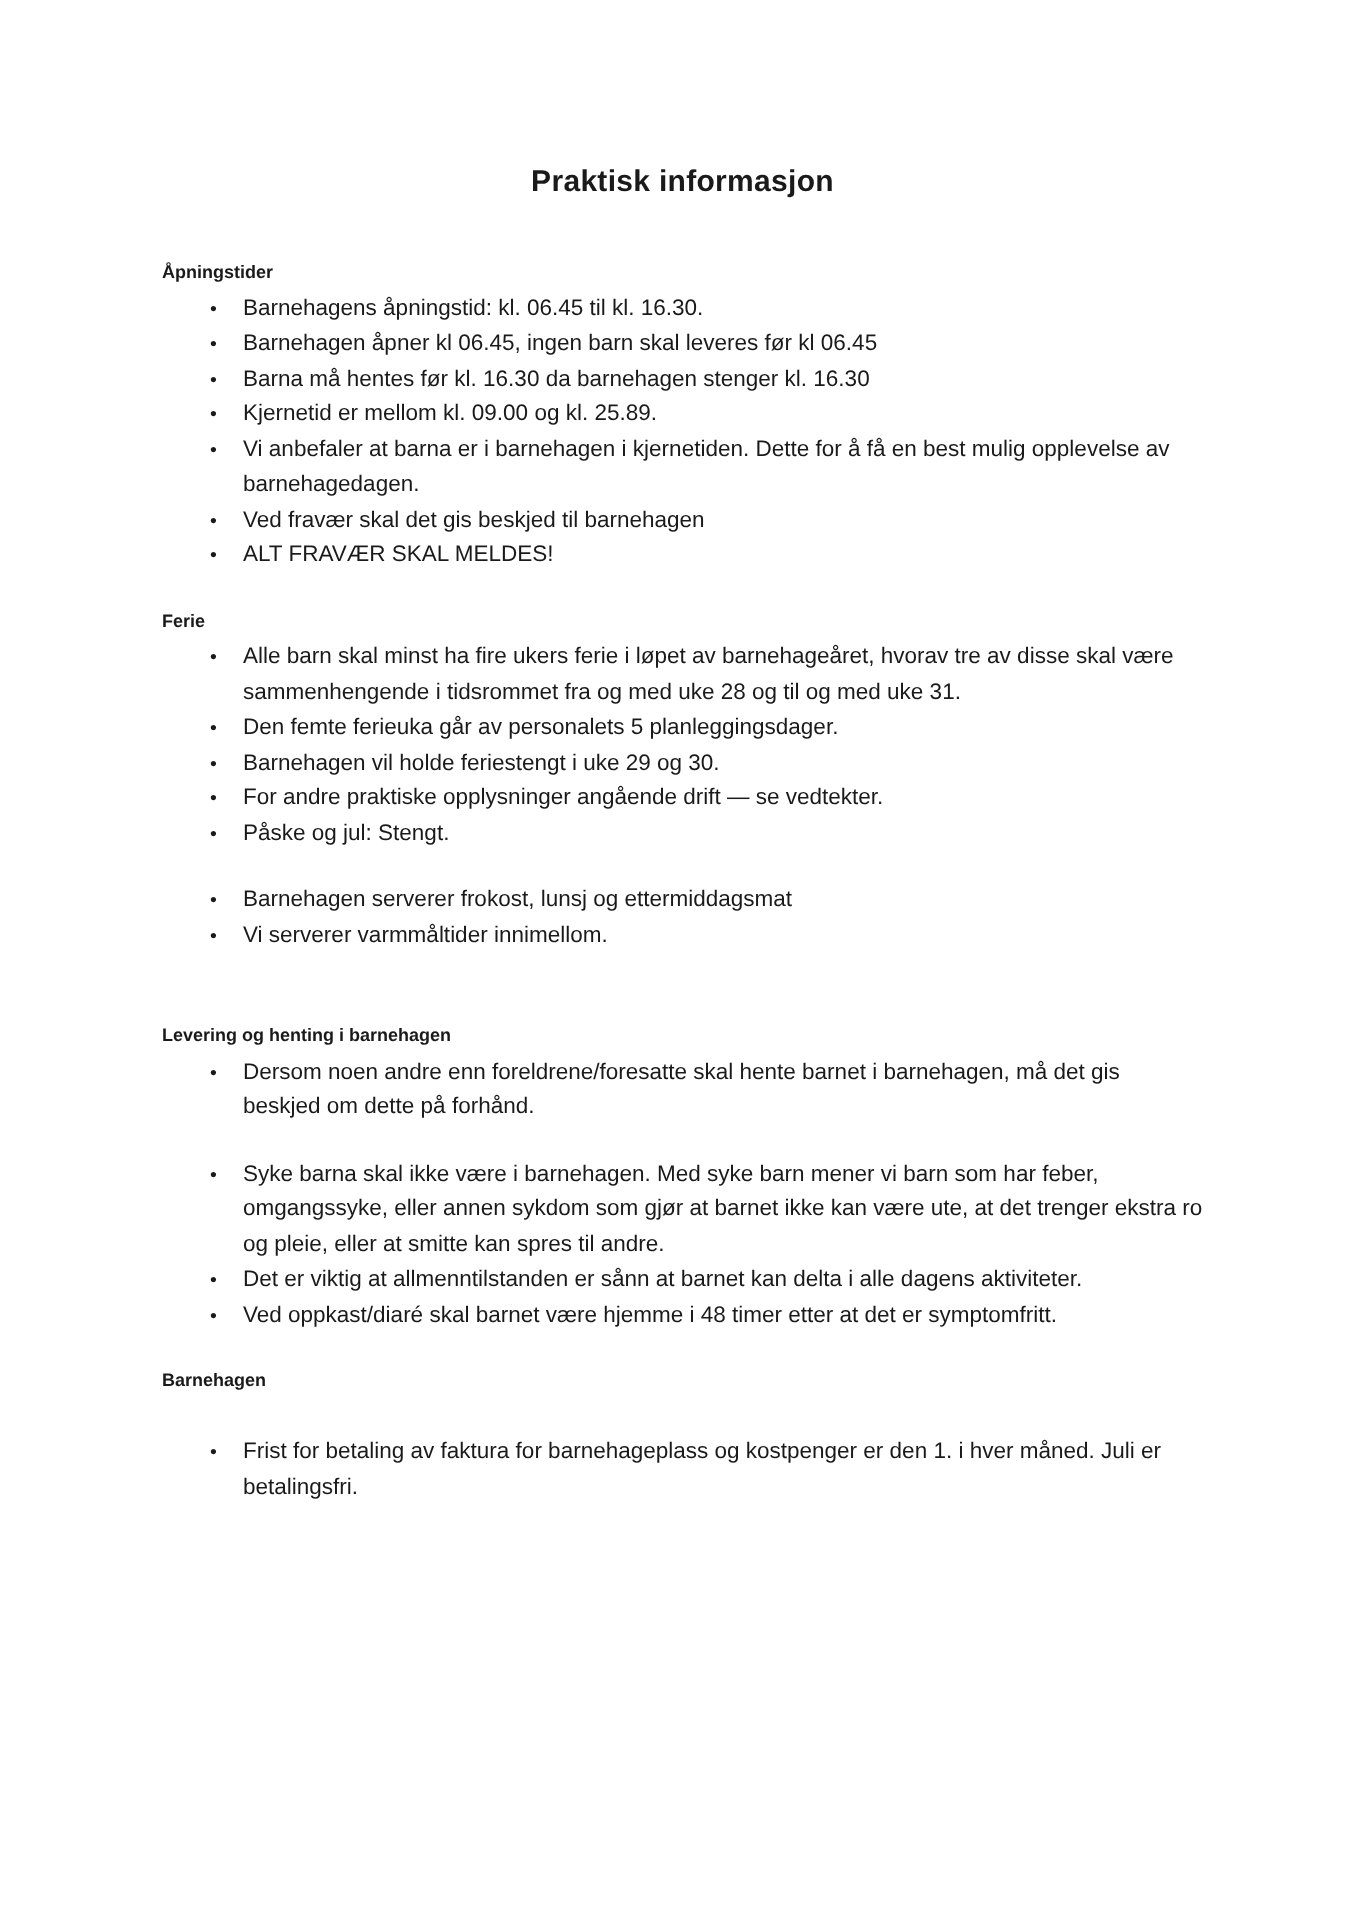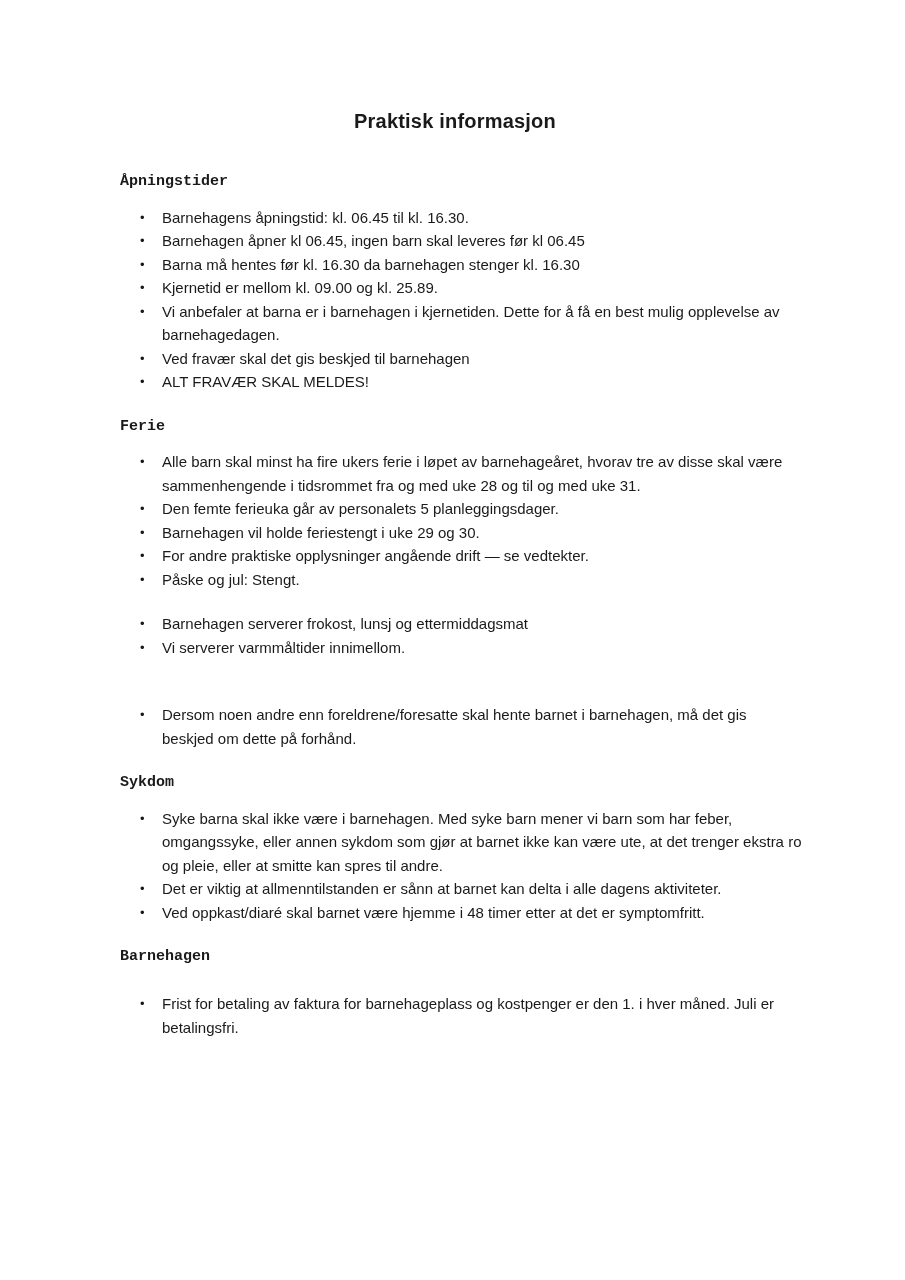--- a/index.html
+++ b/index.html
@@ -24,25 +24,24 @@
     text-align: center;
     font-size: 20px;
     line-height: 27px;
     font-weight: 700;
     letter-spacing: 0.2px;
   }
   .doc-section { margin-top: 21px; }
   .doc-section.first { margin-top: 35px; }
   .doc-section.extra-gap { margin-top: 44px; }
   .section-heading {
-    margin: 12px;
-    font-size: 15px;
+    margin: 0;
+    font-size: 12px;
     line-height: 23.5px;
     font-weight: 700;
-    font-family: Liberation Mono, monospace;
   }
   ul.bullets {
     list-style: none;
     margin: 0;
     padding: 0;
   }
   .doc-section.gap-before-list ul.bullets { margin-top: 23.5px; }
   li.bullet-item {
     display: flex;
     padding-left: 32px;
@@ -134,30 +133,30 @@
           <span class="bullet-text">Barnehagen serverer frokost, lunsj og ettermiddagsmat</span>
         </li>
         <li class="bullet-item">
           <span class="bullet-glyph">•</span>
           <span class="bullet-text">Vi serverer varmmåltider innimellom.</span>
         </li>
       </ul>
     </section>
 
     <section class="doc-section extra-gap">
+      <h2 class="section-heading">Levering og henting i barnehagen</h2>
       <ul class="bullets">
         <li class="bullet-item">
           <span class="bullet-glyph">•</span>
           <span class="bullet-text">Dersom noen andre enn foreldrene/foresatte skal hente barnet i barnehagen, må det gis beskjed om dette på forhånd.</span>
         </li>
       </ul>
     </section>
 
     <section class="doc-section">
-      <h2 class="section-heading">Sykdom</h2>
       <ul class="bullets">
         <li class="bullet-item">
           <span class="bullet-glyph">•</span>
           <span class="bullet-text">Syke barna skal ikke være i barnehagen. Med syke barn mener vi barn som har feber, omgangssyke, eller annen sykdom som gjør at barnet ikke kan være ute, at det trenger ekstra ro og pleie, eller at smitte kan spres til andre.</span>
         </li>
         <li class="bullet-item">
           <span class="bullet-glyph">•</span>
           <span class="bullet-text">Det er viktig at allmenntilstanden er sånn at barnet kan delta i alle dagens aktiviteter.</span>
         </li>
         <li class="bullet-item">

